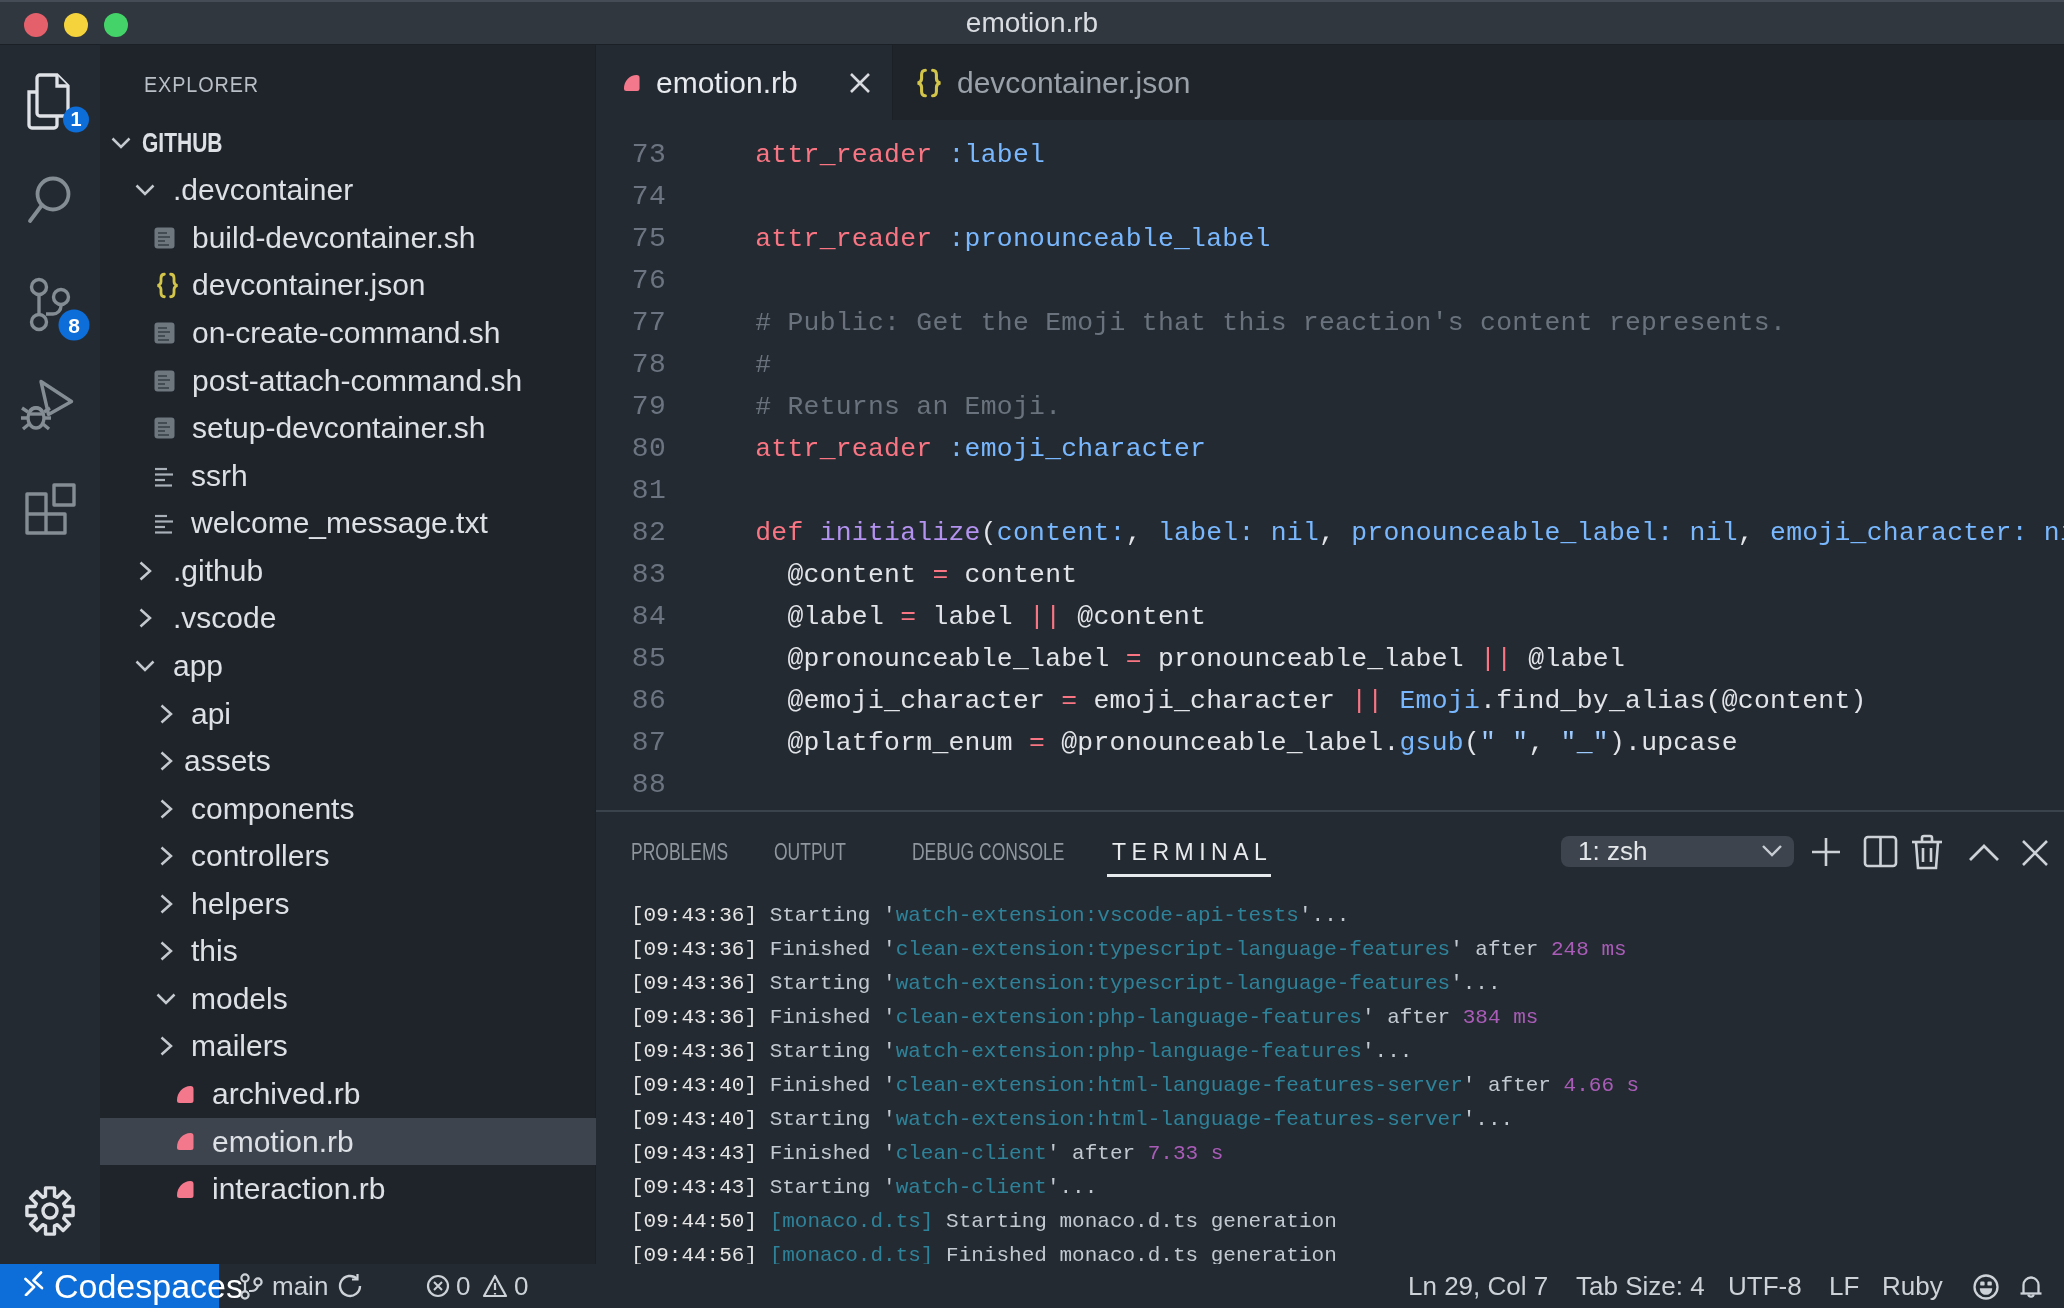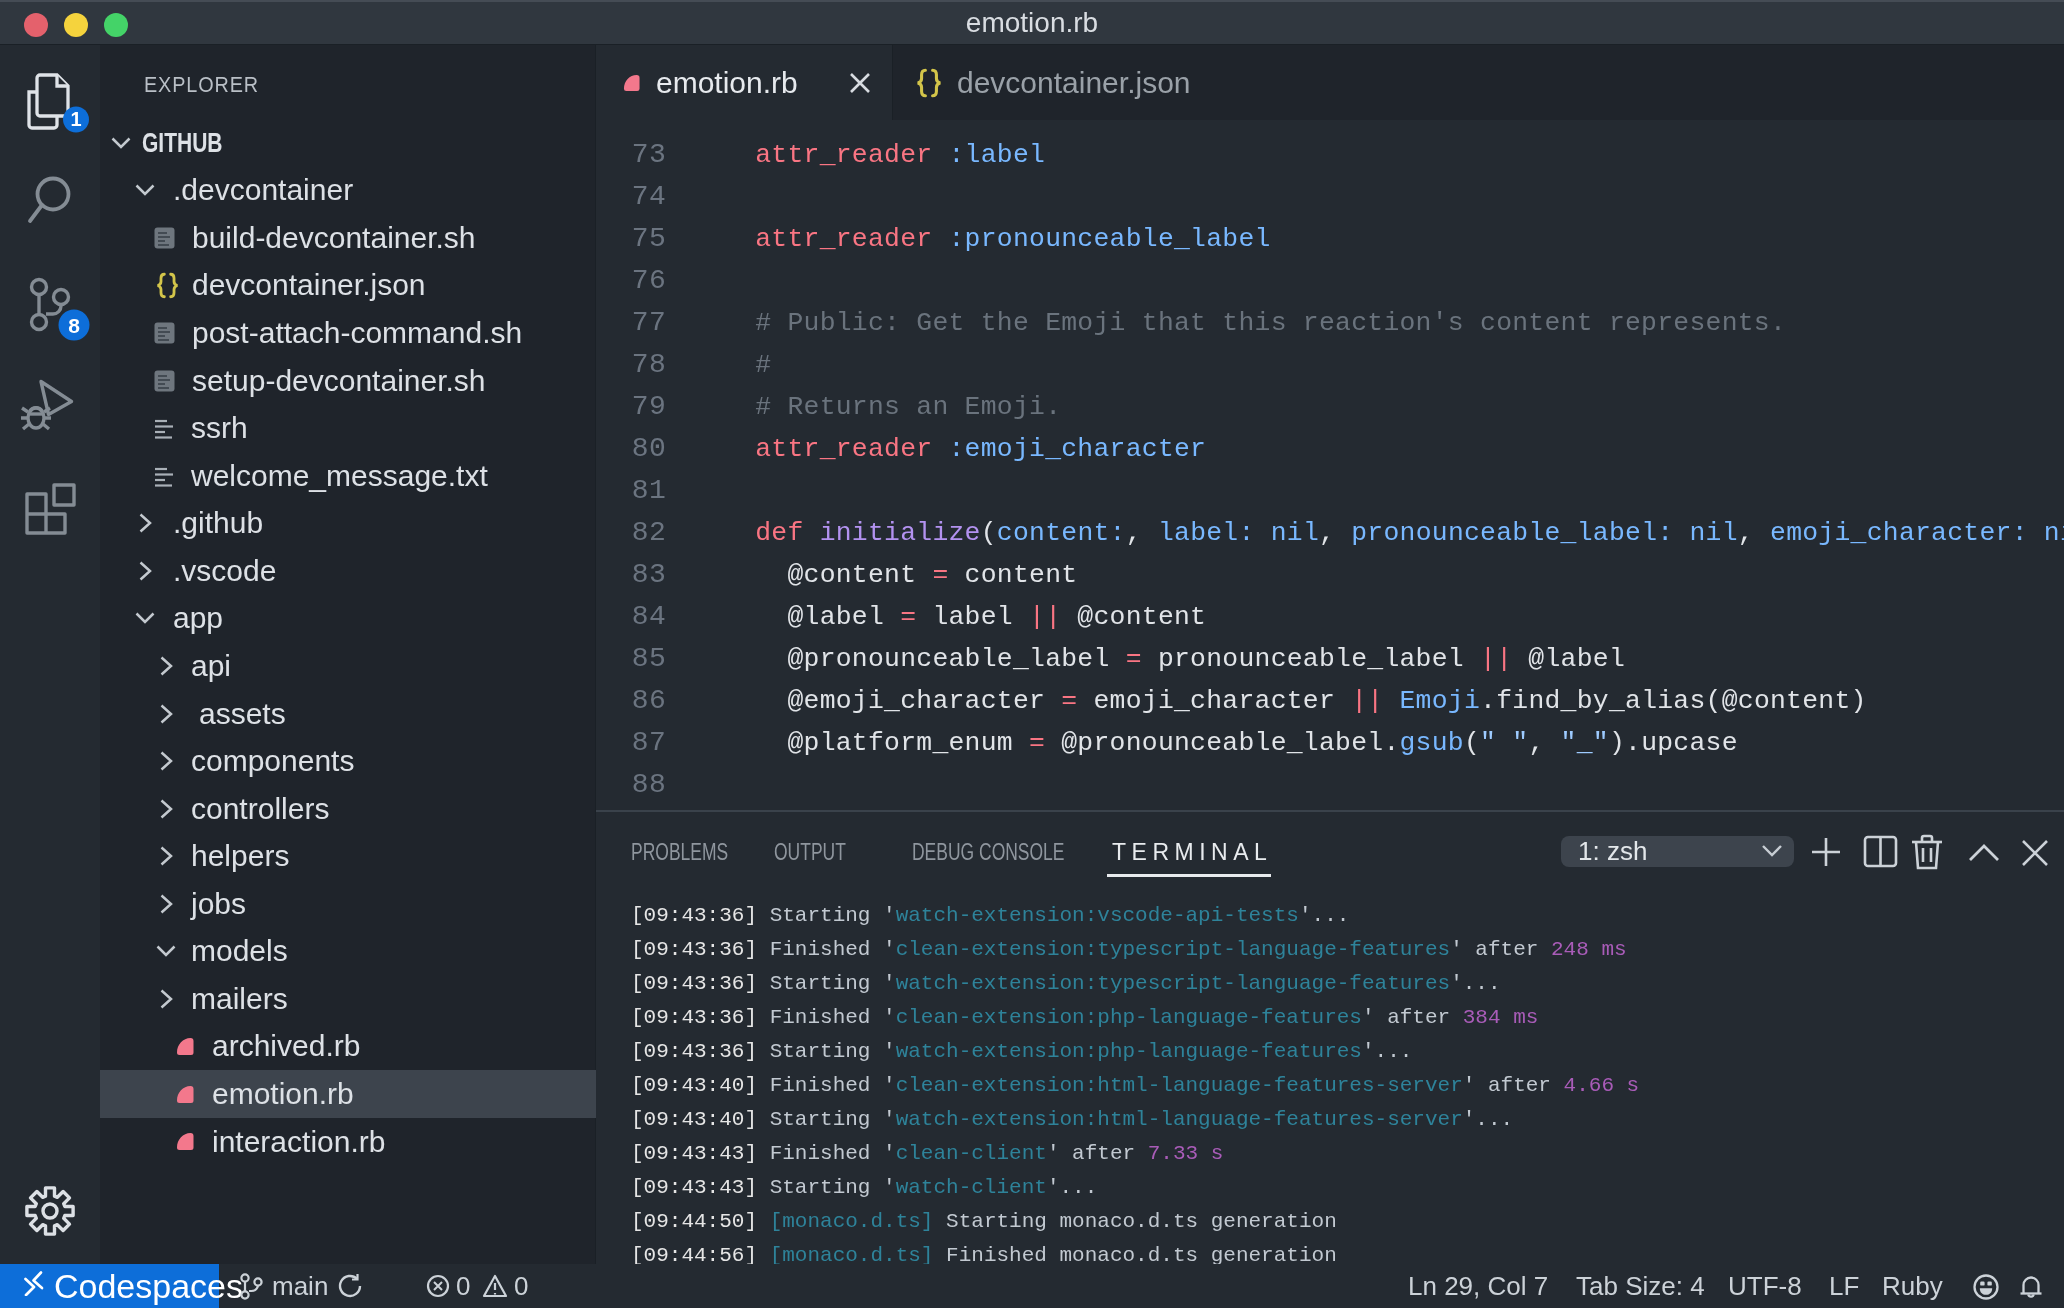--- a/index.html
+++ b/index.html
@@ -166,32 +166,44 @@
       <div class="row " style="padding-left:54px">
         <svg class="ic" width="21" height="22" viewBox="0 0 21 22">
           <rect x="0.5" y="0.5" width="20" height="21" rx="3" fill="#6e767e"></rect>
           <g stroke="#434b53" stroke-width="2">
             <path d="M4,6 h9"></path>
             <path d="M4,10 h12"></path>
             <path d="M4,14 h7"></path>
             <path d="M4,18 h11"></path>
           </g>
         </svg>
-        <span class="lbl " style="margin-left:17px">post-attach-command.sh</span>
+        <span class="lbl " style="margin-left:17px">on-create-command.sh</span>
       </div>
       <div class="row " style="padding-left:54px">
         <svg class="ic" width="21" height="22" viewBox="0 0 21 22">
           <rect x="0.5" y="0.5" width="20" height="21" rx="3" fill="#6e767e"></rect>
           <g stroke="#434b53" stroke-width="2">
             <path d="M4,6 h9"></path>
             <path d="M4,10 h12"></path>
             <path d="M4,14 h7"></path>
             <path d="M4,18 h11"></path>
           </g>
         </svg>
+        <span class="lbl " style="margin-left:17px">post-attach-command.sh</span>
+      </div>
+      <div class="row " style="padding-left:54px">
+        <svg class="ic" width="21" height="22" viewBox="0 0 21 22">
+          <rect x="0.5" y="0.5" width="20" height="21" rx="3" fill="#6e767e"></rect>
+          <g stroke="#434b53" stroke-width="2">
+            <path d="M4,6 h9"></path>
+            <path d="M4,10 h12"></path>
+            <path d="M4,14 h7"></path>
+            <path d="M4,18 h11"></path>
+          </g>
+        </svg>
         <span class="lbl " style="margin-left:17px">setup-devcontainer.sh</span>
       </div>
       <div class="row " style="padding-left:54px">
         <svg class="ic" width="20" height="22" viewBox="0 0 20 22">
           <g stroke="#a9b0b7" stroke-width="2.2">
             <path d="M1,4 h12"></path>
             <path d="M1,9.5 h18"></path>
             <path d="M1,15 h10"></path>
             <path d="M1,20.5 h17"></path>
           </g>
@@ -230,21 +242,21 @@
       <div class="row " style="padding-left:54px">
         <svg class="chev" viewBox="0 0 24 24">
           <path d="M7.5,3.5 L17,12 L7.5,20.5" stroke="#c3c9cf" stroke-width="2.5" fill="none"></path>
         </svg>
         <span class="lbl " style="margin-left:13px">api</span>
       </div>
       <div class="row " style="padding-left:54px">
         <svg class="chev" viewBox="0 0 24 24">
           <path d="M7.5,3.5 L17,12 L7.5,20.5" stroke="#c3c9cf" stroke-width="2.5" fill="none"></path>
         </svg>
-        <span class="lbl " style="margin-left:21px">assets</span>
+        <span class="lbl " style="margin-left:6px">assets</span>
       </div>
       <div class="row " style="padding-left:54px">
         <svg class="chev" viewBox="0 0 24 24">
           <path d="M7.5,3.5 L17,12 L7.5,20.5" stroke="#c3c9cf" stroke-width="2.5" fill="none"></path>
         </svg>
         <span class="lbl " style="margin-left:13px">components</span>
       </div>
       <div class="row " style="padding-left:54px">
         <svg class="chev" viewBox="0 0 24 24">
           <path d="M7.5,3.5 L17,12 L7.5,20.5" stroke="#c3c9cf" stroke-width="2.5" fill="none"></path>
@@ -254,21 +266,21 @@
       <div class="row " style="padding-left:54px">
         <svg class="chev" viewBox="0 0 24 24">
           <path d="M7.5,3.5 L17,12 L7.5,20.5" stroke="#c3c9cf" stroke-width="2.5" fill="none"></path>
         </svg>
         <span class="lbl " style="margin-left:13px">helpers</span>
       </div>
       <div class="row " style="padding-left:54px">
         <svg class="chev" viewBox="0 0 24 24">
           <path d="M7.5,3.5 L17,12 L7.5,20.5" stroke="#c3c9cf" stroke-width="2.5" fill="none"></path>
         </svg>
-        <span class="lbl " style="margin-left:13px">jobs</span>
+        <span class="lbl " style="margin-left:13px">this</span>
       </div>
       <div class="row " style="padding-left:54px">
         <svg class="chev" viewBox="0 0 24 24">
           <path d="M3.5,7.5 L12,16 L20.5,7.5" stroke="#c3c9cf" stroke-width="2.5" fill="none"></path>
         </svg>
         <span class="lbl " style="margin-left:13px">models</span>
       </div>
       <div class="row " style="padding-left:54px">
         <svg class="chev" viewBox="0 0 24 24">
           <path d="M7.5,3.5 L17,12 L7.5,20.5" stroke="#c3c9cf" stroke-width="2.5" fill="none"></path>

